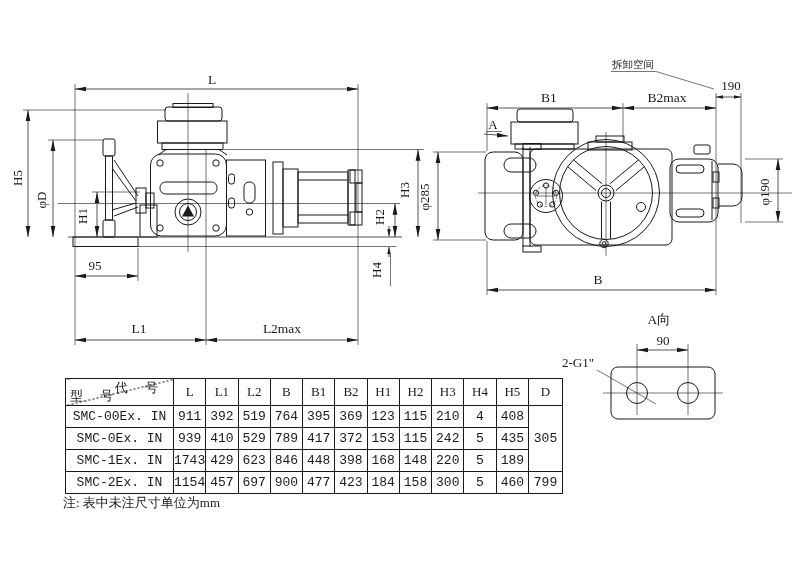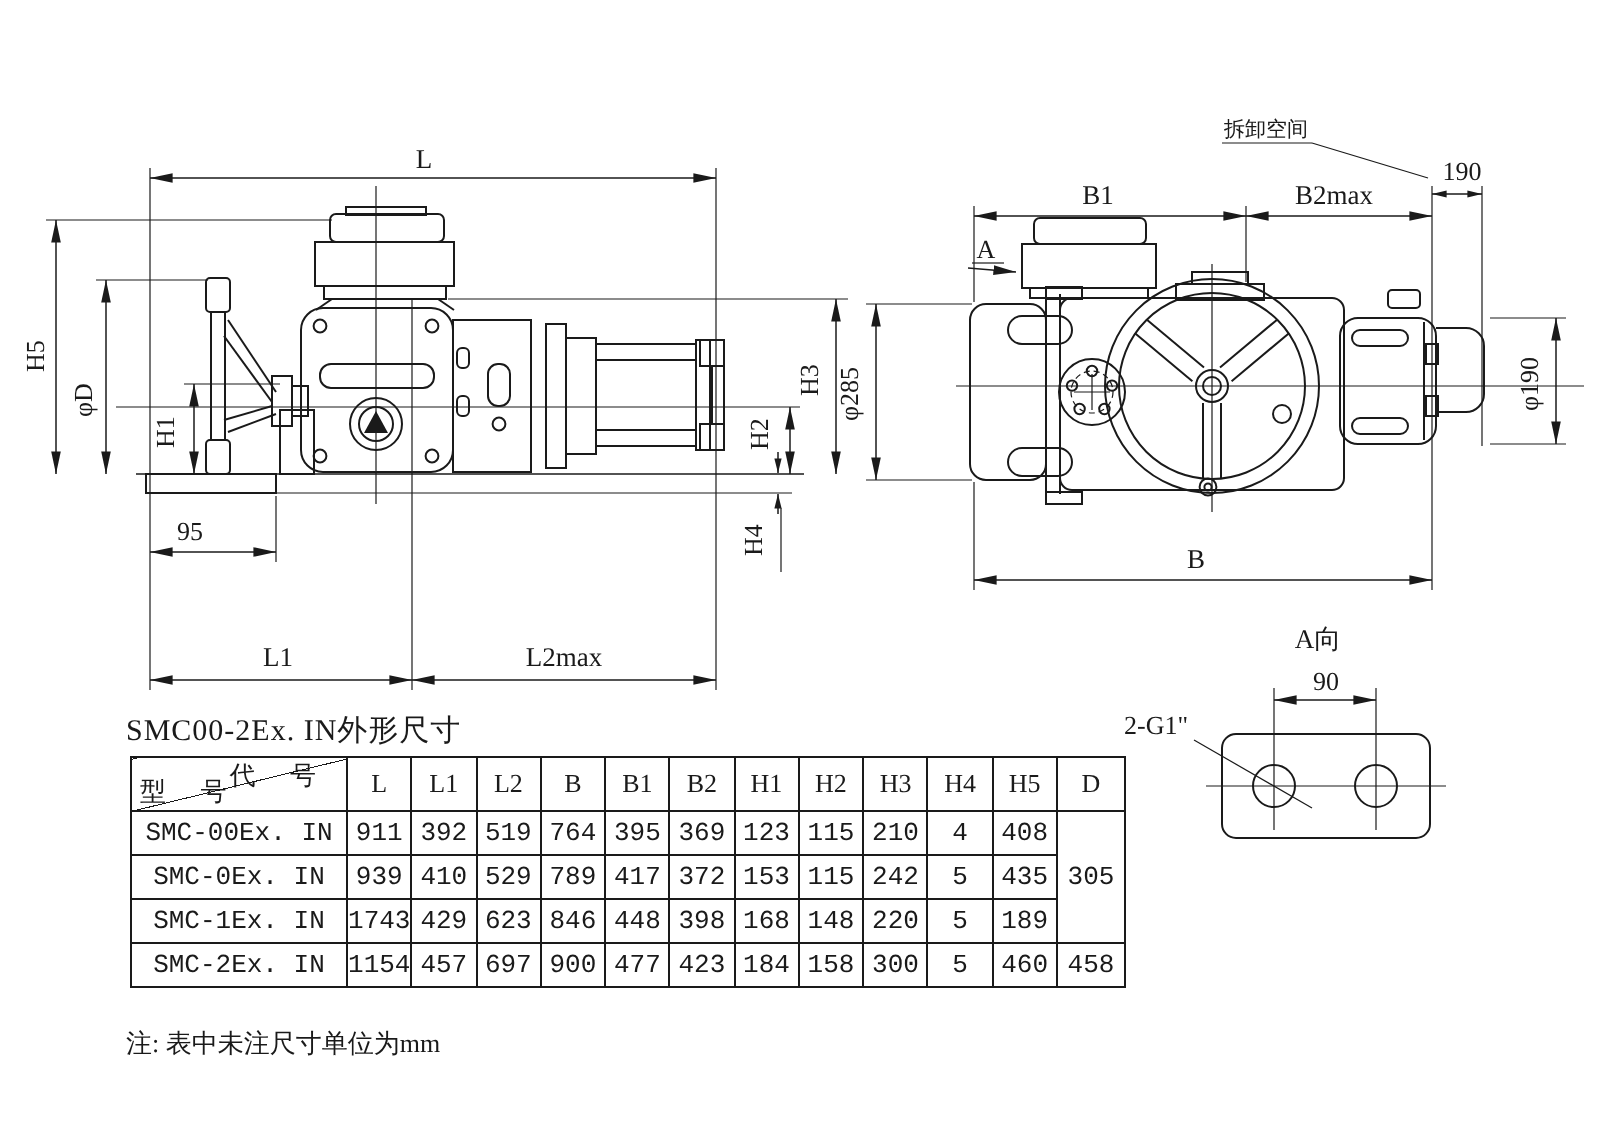--- a/index.html
+++ b/index.html
@@ -6,21 +6,21 @@
   .canvas{position:relative;width:800px;height:565px;background:#fff;overflow:hidden;
           font-family:"Liberation Serif",serif;color:#1a1a1a;}
   .canvas svg{position:absolute;left:0;top:0;}
   svg text{font-family:"Liberation Serif",serif;font-size:13px;fill:#1a1a1a;}
   svg .cjk{font-size:10.5px;}
   svg .big{font-size:13.5px;}
   .o{fill:none;stroke:#1a1a1a;stroke-width:1;}
   .thin{fill:none;stroke:#1a1a1a;stroke-width:0.6;}
   .dim{fill:none;stroke:#1a1a1a;stroke-width:0.75;}
   .title{position:absolute;left:63px;top:356px;font-size:15px;letter-spacing:0.5px;}
-  .note{position:absolute;left:63px;top:513px;font-size:13px;}
+  .note{position:absolute;left:63px;top:494px;font-size:13px;}
   table.spec{position:absolute;left:65px;top:378px;width:498px;border-collapse:collapse;
              table-layout:fixed;font-size:13px;}
   table.spec th,table.spec td{border:1px solid #1a1a1a;text-align:center;padding:0;
              font-weight:normal;overflow:hidden;white-space:nowrap;}
   table.spec thead th{height:26px;}
   table.spec tbody td{height:21px;font-family:Liberation Mono, monospace;}
   th.corner{position:relative;
     background:linear-gradient(to bottom right,transparent 49.5%,#1a1a1a 49.5%,#1a1a1a 50.5%,transparent 50.5%);}
   th.corner .ct{position:absolute;top:0;right:8px;letter-spacing:7px;}
   th.corner .cb{position:absolute;bottom:0;left:4px;letter-spacing:7px;}
@@ -229,21 +229,20 @@
     <text x="663" y="345" text-anchor="middle">90</text>
     <rect class="o" x="611" y="367" width="104" height="52" rx="7"></rect>
     <line class="thin" x1="603" y1="393" x2="723" y2="393"></line>
     <circle class="o" cx="637" cy="393" r="10.5"></circle>
     <circle class="o" cx="688" cy="393" r="10.5"></circle>
     <text x="562" y="367">2-G1"</text>
     <line class="thin" x1="597" y1="370" x2="656" y2="404"></line>
   </g>
 </svg>
 
-<div class="title">SMC00-2Ex. IN外形尺寸</div>
 
 <table class="spec">
   <colgroup>
     <col style="width:108px">
     <col>
         <col>
         <col>
         <col>
         <col>
         <col>
@@ -324,20 +323,20 @@
           <td>457</td>
           <td>697</td>
           <td>900</td>
           <td>477</td>
           <td>423</td>
           <td>184</td>
           <td>158</td>
           <td>300</td>
           <td>5</td>
           <td>460</td>
-          <td>458</td>
+          <td>799</td>
         </tr>
       </tbody>
 </table>
 
 <div class="note">注: 表中未注尺寸单位为mm</div>
 
 </div>
 
 </body></html>

